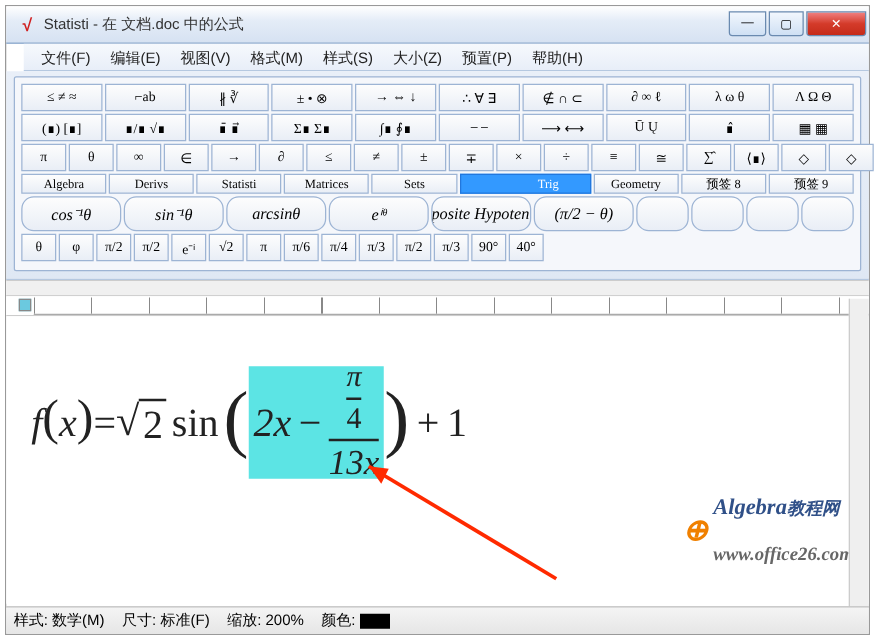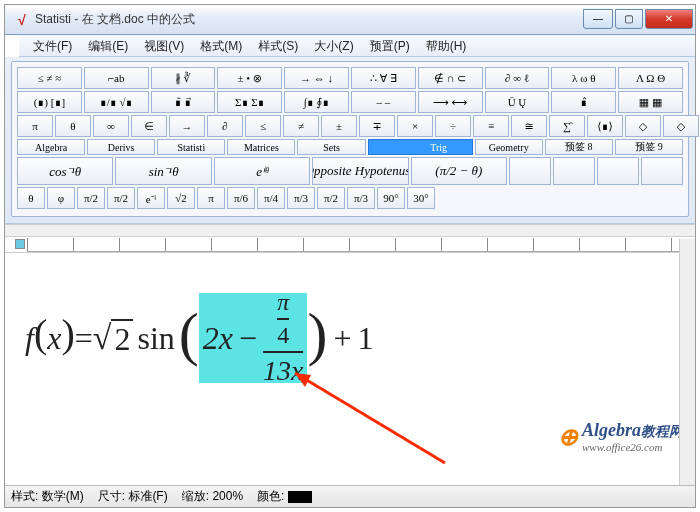--- a/index.html
+++ b/index.html
@@ -14,21 +14,21 @@
 .winbtn.close { width:48px; background:linear-gradient(#f08080,#d43b2a,#c52b1a); color:#fff; }
 .menubar { height:22px; background:linear-gradient(#f6f9fd,#e8eef8); border-bottom:1px solid #b5c8e0; display:flex; padding-left:6px; align-items:center;margin-left:14px; }
 .menuitem { font-size:12px; padding:0 8px; line-height:22px; color:#222; }
 .palette { background:linear-gradient(#e9eff8,#dfe8f4); padding:4px 6px 6px; border-bottom:1px solid #b5c8e0; }
 .pal-inner { background:#f5f7fb; border:1px solid #9db4d4; border-radius:2px; padding:5px; }
 .prow { display:flex; gap:2px; margin-bottom:2px; }
 .pbtn { flex:1; height:22px; background:linear-gradient(#fdfdfd,#e9eef6); border:1px solid #9db4d4; font-size:11px; font-family:"Times New Roman",serif; display:flex; align-items:center; justify-content:center; white-space:nowrap; overflow:hidden; }
 .pbtn.narrow { flex:0 0 36px; }
 .pbtn.tab { font-size:10px; font-family:Tahoma; height:16px; flex:1; }
 .pbtn.tab.sel { background:#3399ff; color:#fff; border-color:#2277dd;padding-left:37px; }
-.pbtn.big { height:28px; font-size:13px; font-style:italic; }
+.pbtn.big { height:28px; font-size:13px; font-style:italic;border-radius:10px; }
 .pbtn.empty { flex:0 0 42px; }
 .pbtn.sm { flex:0 0 28px; font-size:11px; }
 .ruler-wrap { background:#fff; border-top:1px solid #ccc; }
 .rtop { height:12px; background:#f0f0f0; border-bottom:1px solid #d0d0d0; }
 .rbot { height:16px; background:#fff; border-bottom:1px solid #ccc; display:flex; align-items:flex-start; padding-left:10px; gap:2px; }
 .rtab { width:10px; height:10px; background:#6bc9df; border:1px solid #888; margin-top:2px; }
 .rmark { flex:1; height:14px; background:repeating-linear-gradient(90deg,#888 0 1px,transparent 1px 46px); border-bottom:1px solid #aaa; position:relative; top:1px; }
 .canvas { height:230px; background:#fff; position:relative; font-family:"Times New Roman",serif; }
 .formula { position:absolute; left:20px; top:40px; font-size:32px; font-style:italic; display:flex; align-items:center; color:#222; }
 .formula .up { font-style:normal; }
@@ -41,21 +41,21 @@
 .sqrt .rad { font-style:normal; font-size:34px; }
 .sqrt .arg { border-top:2px solid #222; padding:0 3px; font-style:normal; }
 .sin { font-style:normal; margin:0 4px; }
 .arrow { position:absolute; left:270px; top:110px; width:180px; height:110px; pointer-events:none; }
 .status { position:absolute; bottom:0; left:0; right:0; height:22px; background:linear-gradient(#f4f4f4,#e6e6e6); border-top:1px solid #bbb; display:flex; align-items:center; font-size:12px; padding-left:6px; }
 .status .seg { padding-right:14px;text-align:right; }
 .status .swatch { width:24px; height:12px; background:#000; display:inline-block; vertical-align:middle; margin-left:4px; }
 .scrollright { position:absolute; right:0; top:234px; width:16px; bottom:22px; background:#efefef; border-left:1px solid #ccc; }
 .watermark { position:absolute; right:12px; bottom:30px; font-size:18px; font-weight:bold; color:#305088; font-style:italic; display:flex; align-items:center; gap:4px; }
 .watermark .O { color:#f08000; font-size:24px; }
-.watermark .sub { font-size:11px; font-weight:normal; color:#666; display:block; }
+.watermark .sub { font-size:15px; font-weight:bold; color:#666; display:block;margin-top:20px; }
 </style>
 </head>
 <body>
 
 <div class="outer">
  <div class="titlebar">
   <span class="appicon">√</span>
   <span class="title">Statisti - 在 文档.doc 中的公式</span>
   <div class="winbtns">
    <div class="winbtn">—</div>
@@ -128,20 +128,21 @@
           <div class="pbtn tab">Matrices</div>
           <div class="pbtn tab">Sets</div>
           <div class="pbtn tab sel">Trig</div>
           <div class="pbtn tab">Geometry</div>
           <div class="pbtn tab">预签 8</div>
           <div class="pbtn tab">预签 9</div>
         </div>
    <div class="prow">
           <div class="pbtn big">cos⁻¹θ</div>
           <div class="pbtn big">sin⁻¹θ</div>
+          <div class="pbtn big">arcsinθ</div>
           <div class="pbtn big">eⁱᶿ</div>
           <div class="pbtn big">Opposite
 Hypotenuse</div>
           <div class="pbtn big">(π/2 − θ)</div>
           <div class="pbtn big empty"></div>
           <div class="pbtn big empty"></div>
           <div class="pbtn big empty"></div>
           <div class="pbtn big empty"></div>
         </div>
    <div class="prow">
@@ -151,21 +152,21 @@
           <div class="pbtn sm">π/2</div>
           <div class="pbtn sm">e⁻ⁱ</div>
           <div class="pbtn sm">√2</div>
           <div class="pbtn sm">π</div>
           <div class="pbtn sm">π/6</div>
           <div class="pbtn sm">π/4</div>
           <div class="pbtn sm">π/3</div>
           <div class="pbtn sm">π/2</div>
           <div class="pbtn sm">π/3</div>
           <div class="pbtn sm">90°</div>
-          <div class="pbtn sm">30°</div>
+          <div class="pbtn sm">40°</div>
         </div>
   </div>
  </div>
 
  <div class="ruler-wrap">
   <div class="rtop"></div>
   <div class="rbot">
         <div class="rtab"></div>
         <div class="rmark"></div>
       </div>

